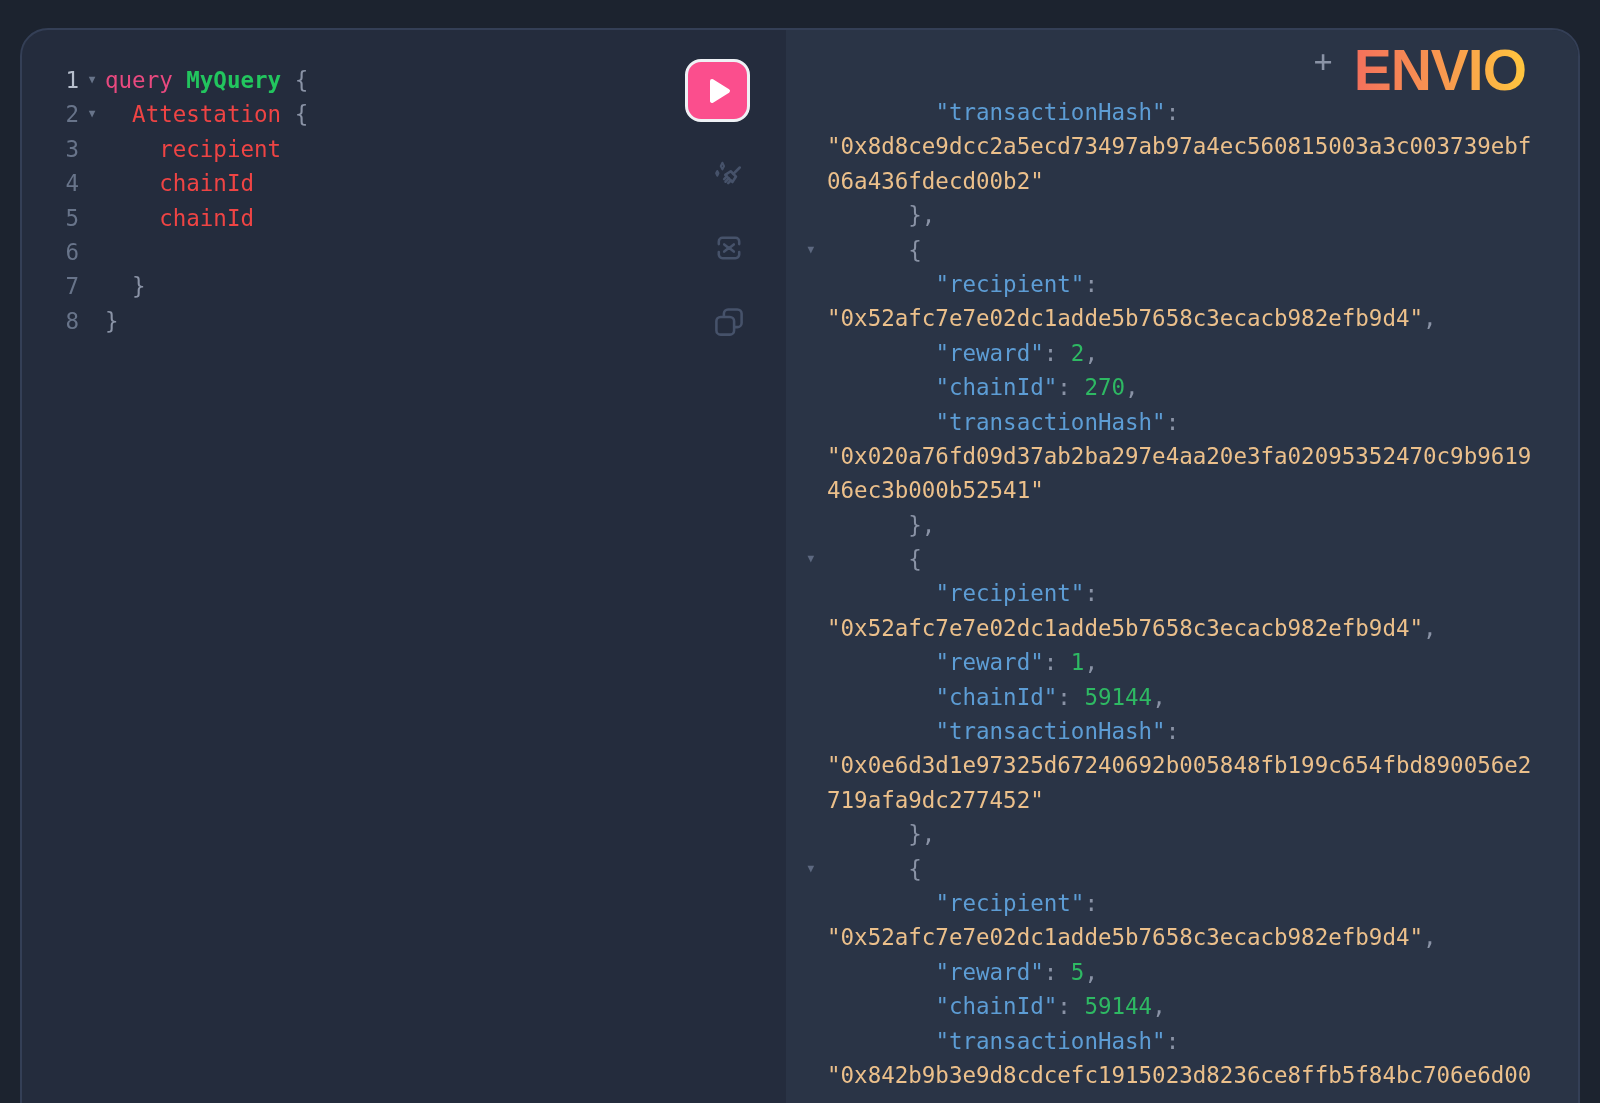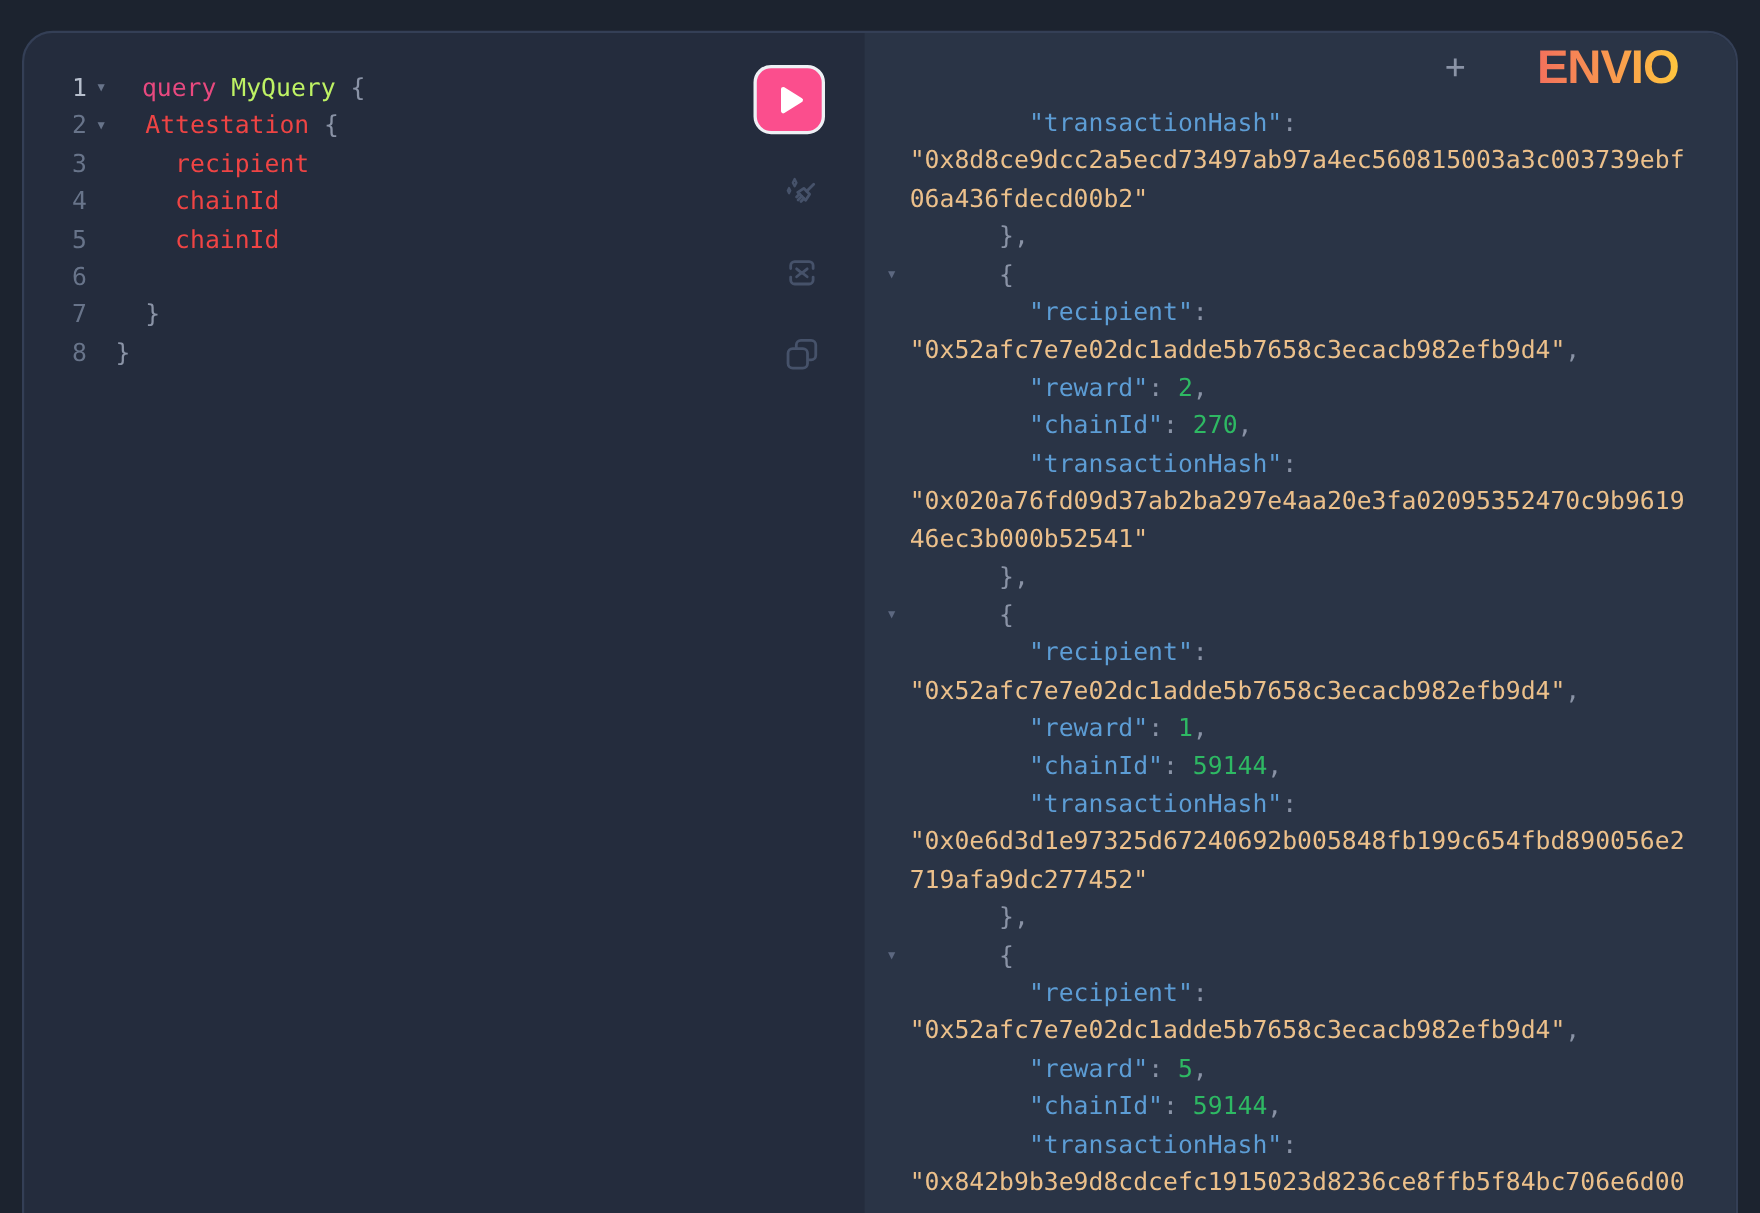--- a/index.html
+++ b/index.html
@@ -15,22 +15,22 @@
   .editor-pane{ position:absolute; left:0; top:0; width:764px; height:100%; }
   .editor-lines{ padding-top:33px; }
   .cline{ display:flex; height:34.4px; line-height:34.4px; white-space:pre;
           font-family:"DejaVu Sans Mono", monospace; font-size:22.5px; }
   .lnum{ width:57px; text-align:right; color:#68748a; flex:none; }
   .lnum.active{ color:#b7bfcd; }
   .caret{ width:26px; flex:none; text-align:center; font-size:11px; color:#68748a; }
   .codetext{ flex:none; }
 
   
-  .c-kw { color:#e8497f;margin-left:24px; }
-  .c-op { color:#bef264; }
+  .c-kw { color:#e8497f; }
+  .c-op { color:#22c55e;font-weight:bold; }
   .c-fld{ color:#ef4444; }
   .c-key{ color:#5d9dd5; }
   .c-str{ color:#ecc08b; }
   .c-num{ color:#2eb963; }
   .c-pu { color:#8a93a6; }
   .c-pl { color:#c6cdd9; }
 
   
   .run-button{
     position:absolute; left:663px; top:29px; width:65px; height:63px;
@@ -58,21 +58,21 @@
           font-size:11px; color:#5d6880; }
 
   
   .add-tab-button{
     position:absolute; top:14px; right:240px; width:34px; height:34px;
     background:transparent; border:none; color:#8a93a6; font-size:31px;
     line-height:30px; font-family:"DejaVu Sans Mono", monospace; cursor:pointer;
   }
   .brand-logo{
     position:absolute; top:7px; right:54px;
-    font-size:43px; font-weight:900; letter-spacing:-1px;
+    font-size:57px; font-weight:900; letter-spacing:-1px;
     font-family:"Liberation Sans", sans-serif;
     background:linear-gradient(90deg,#f3705c 0%,#f99b4e 55%,#ffc63e 100%);
     -webkit-background-clip:text; background-clip:text;
     -webkit-text-fill-color:transparent; color:#f99b4e;
   }
 </style>
 </head>
 <body>
 
 <div class="app-frame">

